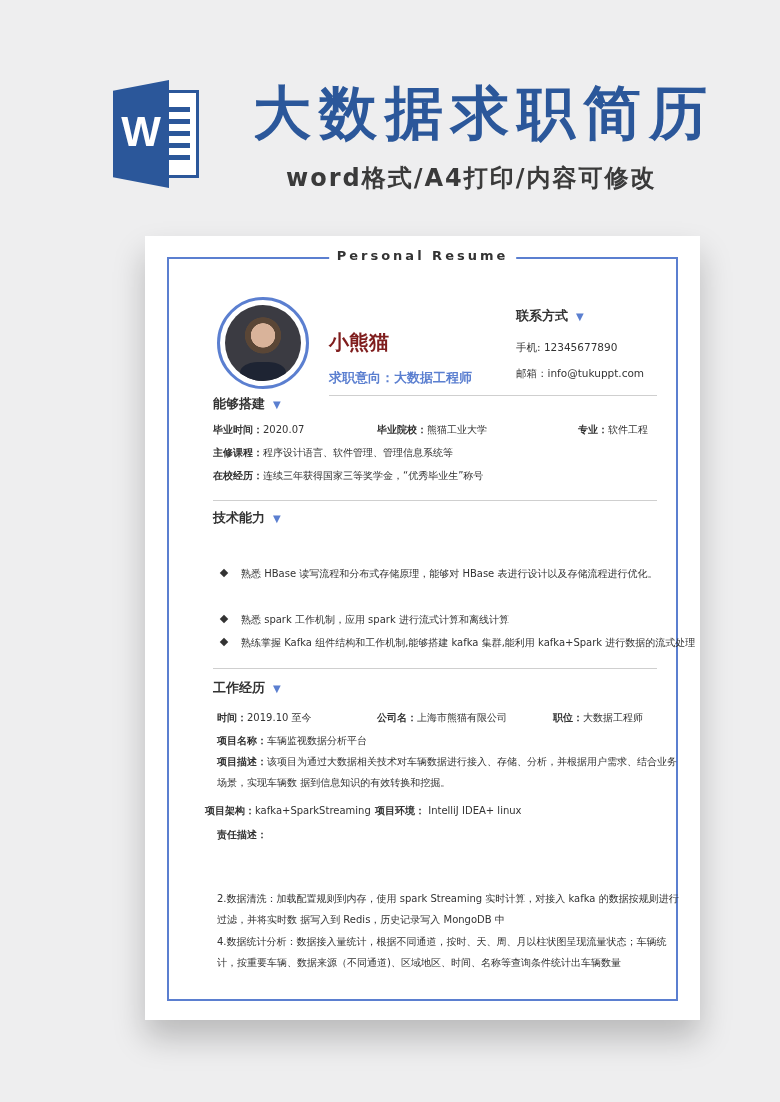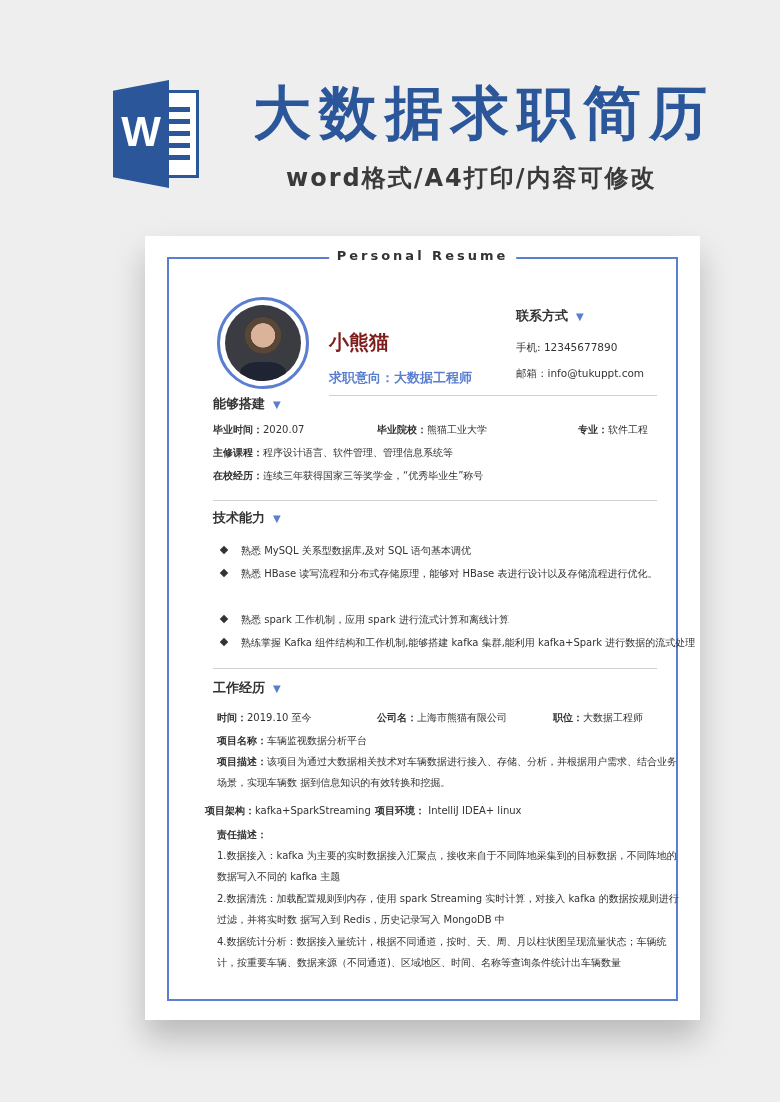--- a/index.html
+++ b/index.html
@@ -67,32 +67,30 @@
 
     <div class="sec-title" style="top:136px"><span>能够搭建</span><span class="tri">▼</span></div>
     <div class="row" style="left:44px;top:164px"><b>毕业时间：</b><span>2020.07</span></div>
     <div class="row" style="left:208px;top:164px"><b>毕业院校：</b><span>熊猫工业大学</span></div>
     <div class="row" style="left:409px;top:164px"><b>专业：</b><span>软件工程</span></div>
     <div class="row" style="left:44px;top:187px"><b>主修课程：</b><span>程序设计语言、软件管理、管理信息系统等</span></div>
     <div class="row" style="left:44px;top:210px"><b>在校经历：</b><span>连续三年获得国家三等奖学金，“优秀毕业生”称号</span></div>
     <div class="divider" style="left:44px;top:241px;width:444px;"></div>
 
     <div class="sec-title" style="top:250px"><span>技术能力</span><span class="tri">▼</span></div>
-    <div class="bullet" style="top:285px"><span class="dia"></span><span>熟悉 MySQL 关系型数据库,及对 SQL 语句基本调优</span></div>
     <div class="bullet" style="top:308px"><span class="dia"></span><span>熟悉 HBase 读写流程和分布式存储原理，能够对 HBase 表进行设计以及存储流程进行优化。</span></div>
     <div class="bullet" style="top:354px"><span class="dia"></span><span>熟悉 spark 工作机制，应用 spark 进行流式计算和离线计算</span></div>
     <div class="bullet" style="top:377px"><span class="dia"></span><span>熟练掌握 Kafka 组件结构和工作机制,能够搭建 kafka 集群,能利用 kafka+Spark 进行数据的流式处理</span></div>
     <div class="divider" style="left:44px;top:409px;width:444px;"></div>
 
     <div class="sec-title" style="top:420px"><span>工作经历</span><span class="tri">▼</span></div>
     <div class="row" style="left:48px;top:452px"><b>时间：</b><span>2019.10 至今</span></div>
     <div class="row" style="left:208px;top:452px"><b>公司名：</b><span>上海市熊猫有限公司</span></div>
     <div class="row" style="left:384px;top:452px"><b>职位：</b><span>大数据工程师</span></div>
     <div class="row" style="left:48px;top:475px"><b>项目名称：</b><span>车辆监视数据分析平台</span></div>
     <div class="para" style="left:48px;top:492px;white-space:normal"><b>项目描述：</b><span>该项目为通过大数据相关技术对车辆数据进行接入、存储、分析，并根据用户需求、结合业务场景，实现车辆数 据到信息知识的有效转换和挖掘。</span></div>
     <div class="row" style="left:36px;top:545px"><b>项目架构：</b><span>kafka+SparkStreaming</span></div>
     <div class="row" style="left:206px;top:545px"><b>项目环境：</b><span> IntelliJ IDEA+ linux</span></div>
     <div class="row" style="left:48px;top:569px"><b>责任描述：</b></div>
-    <div class="para" style="left:48px;top:586px">1.数据接入：kafka  为主要的实时数据接入汇聚点，接收来自于不同阵地采集到的目标数据，不同阵地的数据写入不同的 kafka  主题</div>
     <div class="para" style="left:48px;top:629px">2.数据清洗：加载配置规则到内存，使用  spark Streaming  实时计算，对接入  kafka  的数据按规则进行过滤，并将实时数 据写入到 Redis，历史记录写入 MongoDB  中</div>
     <div class="para" style="left:48px;top:672px">4.数据统计分析：数据接入量统计，根据不同通道，按时、天、周、月以柱状图呈现流量状态；车辆统计，按重要车辆、数据来源（不同通道)、区域地区、时间、名称等查询条件统计出车辆数量</div>
   </div>
 </div>
 
 </body></html>

